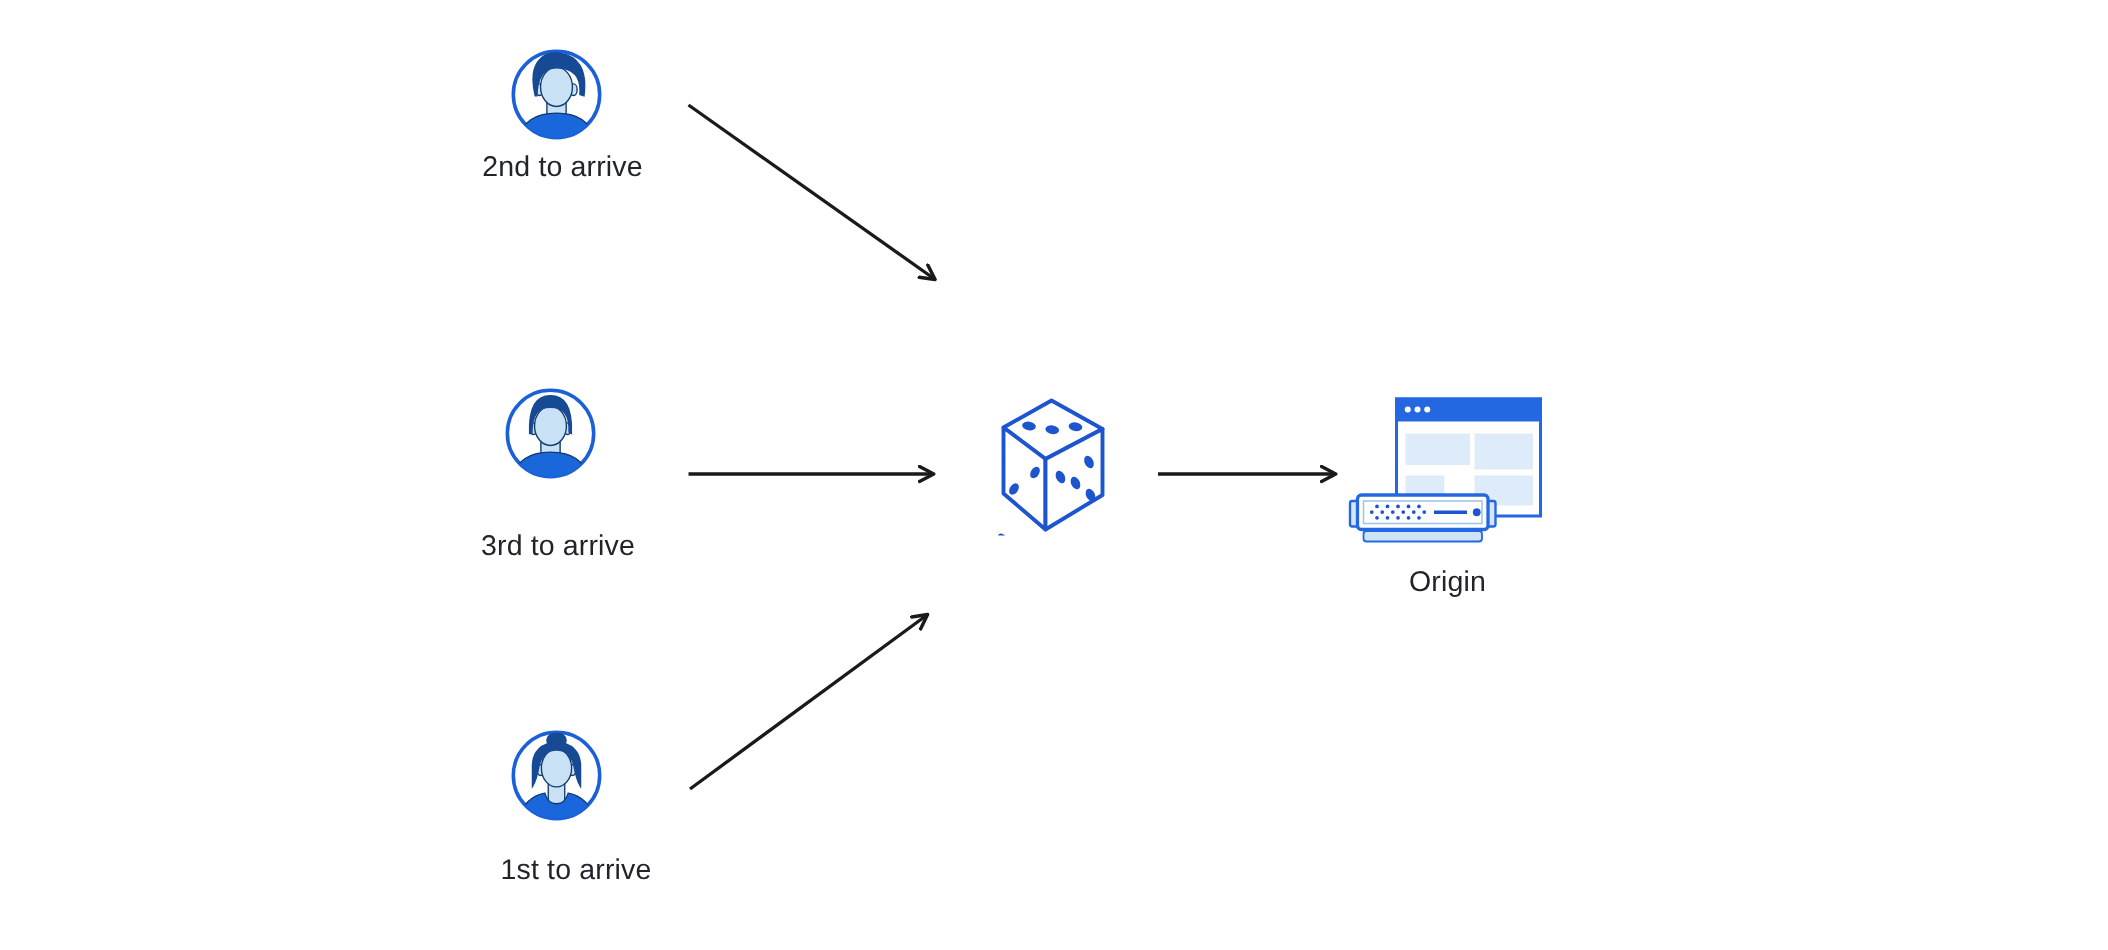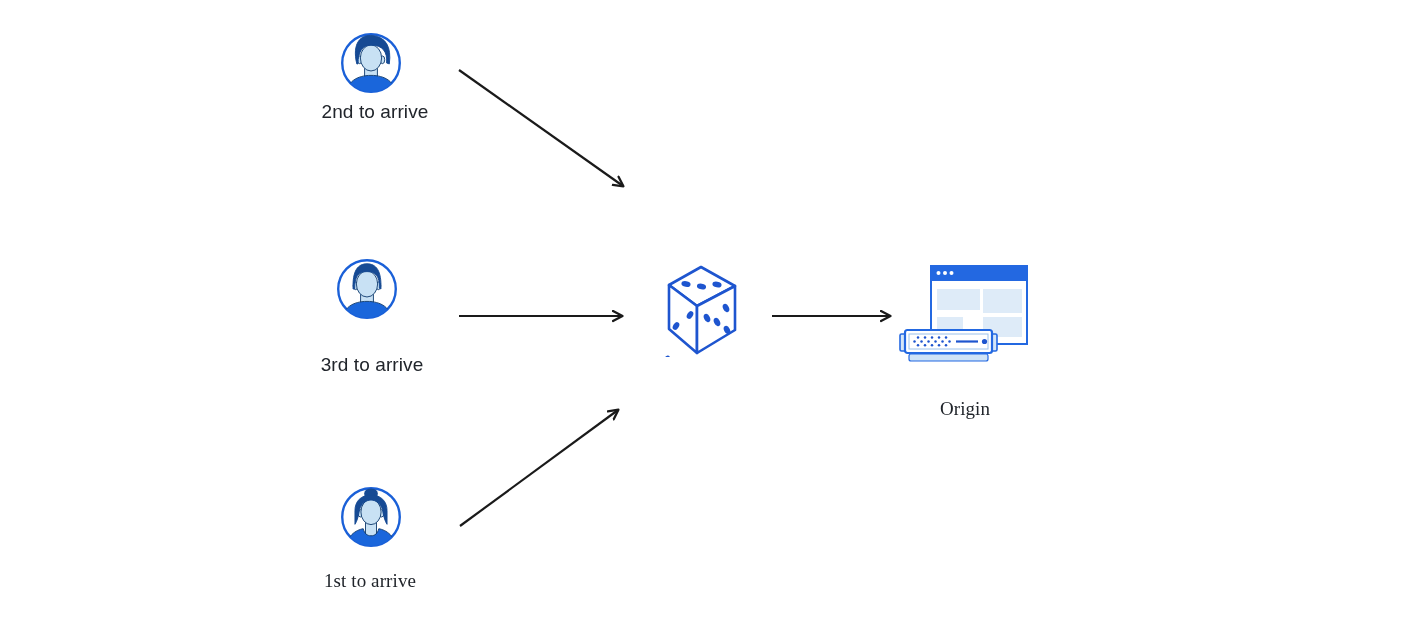--- a/index.html
+++ b/index.html
@@ -91,21 +91,21 @@
                C52,50 63,56 65,74 Z" fill="#1A66DB" stroke="#123C6E" stroke-width="1"></path>
       <ellipse cx="36" cy="10.5" rx="7.5" ry="6" fill="#164A94"></ellipse>
       <ellipse cx="24.4" cy="32" rx="2.5" ry="4" fill="#C8E1F4" stroke="#123C6E" stroke-width="1"></ellipse>
       <ellipse cx="47.6" cy="32" rx="2.5" ry="4" fill="#C8E1F4" stroke="#123C6E" stroke-width="1"></ellipse>
       <ellipse cx="36" cy="30.5" rx="11" ry="13.8" fill="#C8E1F4" stroke="#123C6E" stroke-width="1"></ellipse>
       <path d="M36,12 C25,12 18.5,19 18.5,29 L18.5,44 C21,40.5 22.5,34 23.5,28
                C26,20.5 31,17.5 36,17.5 C41,17.5 46,20.5 48.5,28 C49.5,34 51,40.5 53.5,44
                L53.5,29 C53.5,19 47,12 36,12 Z" fill="#164A94" stroke="#164A94" stroke-width="1"></path>
     </g>
   </svg>
-  <div class="node-label" style="left:370px; top:570px;font-family:Liberation Serif, serif;">1st to arrive</div>
+  <div class="node-label" style="left:384px; top:570px;">1st to arrive</div>
 
   <svg class="abs" style="left:664px; top:263px;" width="76" height="94" viewBox="0 0 76 94">
     <g stroke="#1E55CF" stroke-width="2.6" stroke-linejoin="round" fill="#ffffff">
       <path d="M37,4 L71,23 L33,43 L5,22 Z"></path>
       <path d="M5,22 L33,43 L33,90 L5,66 Z"></path>
       <path d="M71,23 L33,43 L33,90 L71,67 Z"></path>
     </g>
     <g fill="#1E55CF">
       <ellipse cx="22" cy="21" rx="4.6" ry="2.9" transform="rotate(8 22 21)"></ellipse>
       <ellipse cx="37.5" cy="23.5" rx="4.6" ry="2.9" transform="rotate(8 37.5 23.5)"></ellipse>
@@ -151,15 +151,15 @@
         <circle cx="52.5" cy="83.4" r="1.25"></circle>
       <circle cx="21" cy="87.2" r="1.25"></circle>
         <circle cx="28" cy="87.2" r="1.25"></circle>
         <circle cx="35" cy="87.2" r="1.25"></circle>
         <circle cx="42" cy="87.2" r="1.25"></circle>
         <circle cx="49" cy="87.2" r="1.25"></circle>
     </g>
     <line x1="59" y1="83.5" x2="81" y2="83.5" stroke="#1E55CF" stroke-width="2.2"></line>
     <circle cx="87.5" cy="83.5" r="2.6" fill="#1E55CF"></circle>
   </svg>
-  <div class="node-label" style="left:965px; top:398px;font-family:Liberation Serif, serif;">Origin</div>
+  <div class="node-label" style="left:965px; top:378px;">Origin</div>
 
 </div>
 
 </body></html>

